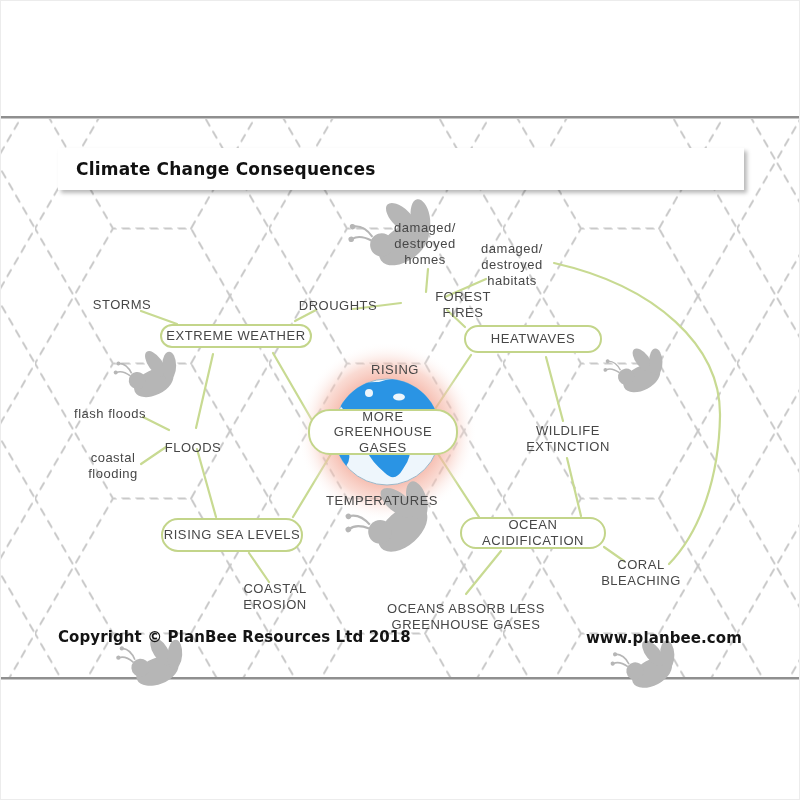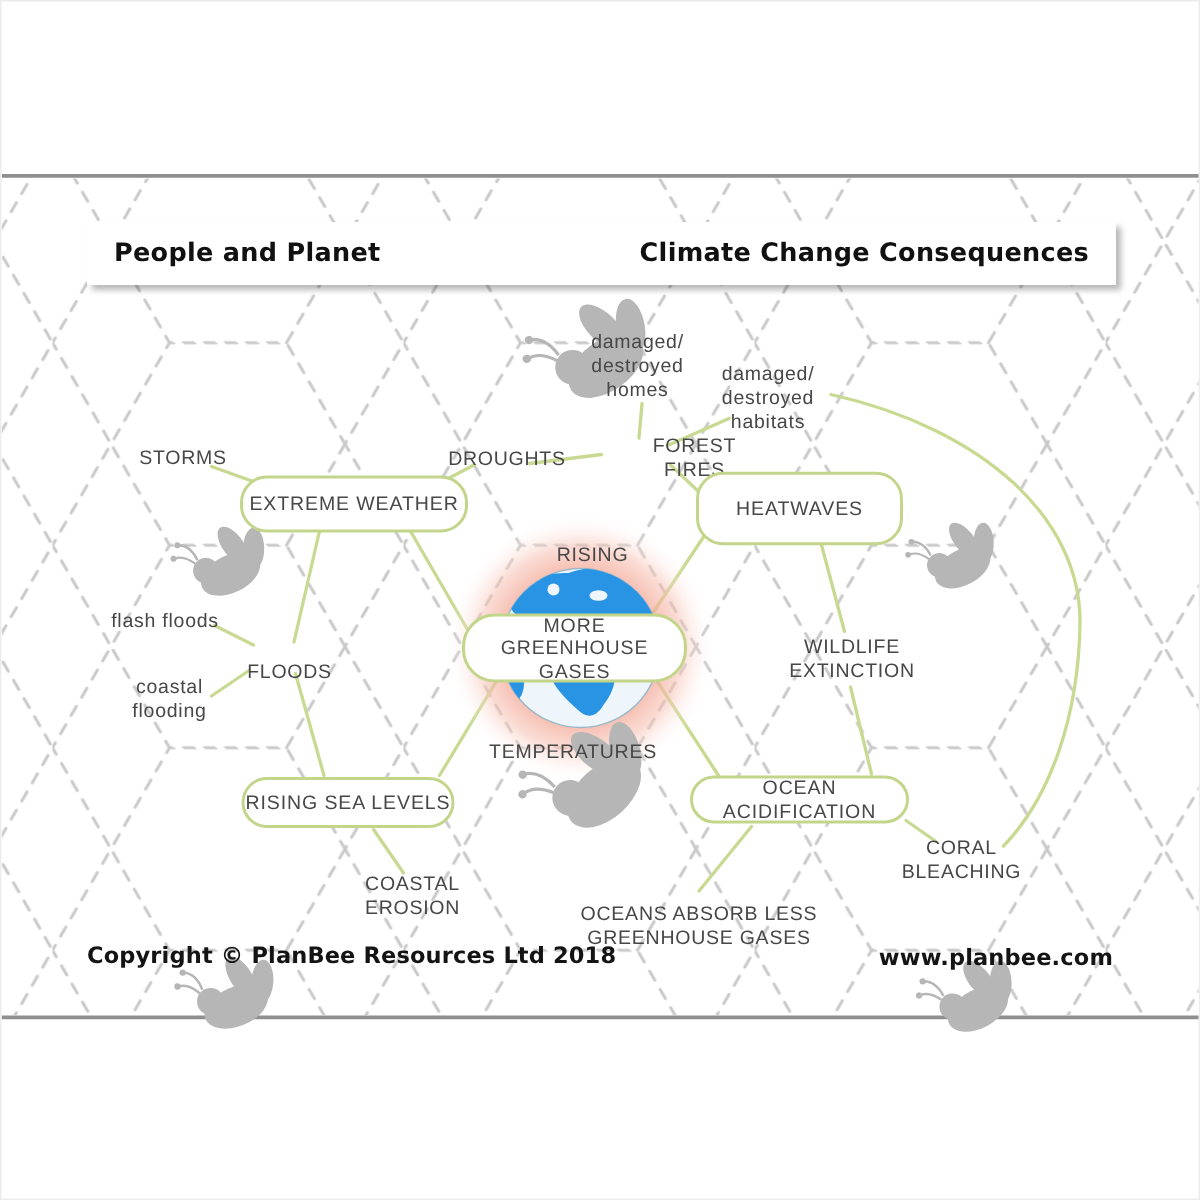--- a/index.html
+++ b/index.html
@@ -121,28 +121,27 @@
     <use href="#bee" transform="translate(398,236) rotate(-18) scale(1.05)"></use>
     <use href="#bee" transform="translate(150,376) rotate(-8) scale(0.78)"></use>
     <use href="#bee" transform="translate(638,372) rotate(-10) scale(0.74)"></use>
     <use href="#bee" transform="translate(396,521) rotate(-24) scale(1.08)"></use>
     <use href="#bee" transform="translate(154,664) rotate(-4) scale(0.82)"></use>
     <use href="#bee" transform="translate(648,666) rotate(-10) scale(0.80)"></use>
   </g>
 </svg>
 
 <div class="abs header-bar">
-  <span class="header-title">People and Planet</span>
   <span class="header-title">Climate Change Consequences</span>
 </div>
 
-<div class="abs node-box" style="left:235px;top:335px;width:152px;height:38px;">
+<div class="abs node-box" style="left:235px;top:335px;width:152px;height:24px;">
     <span>EXTREME WEATHER</span>
   </div>
-<div class="abs node-box" style="left:532px;top:338px;width:138px;height:49px;">
+<div class="abs node-box" style="left:532px;top:338px;width:138px;height:28px;">
     <span>HEATWAVES</span>
   </div>
 <div class="abs node-box center" style="left:382px;top:431px;width:150px;height:46px;">
     <span>MORE GREENHOUSE GASES</span>
   </div>
 <div class="abs node-box" style="left:231px;top:534px;width:142px;height:34px;">
     <span>RISING SEA LEVELS</span>
   </div>
 <div class="abs node-box" style="left:532px;top:532px;width:146px;height:32px;">
     <span>OCEAN ACIDIFICATION</span>

